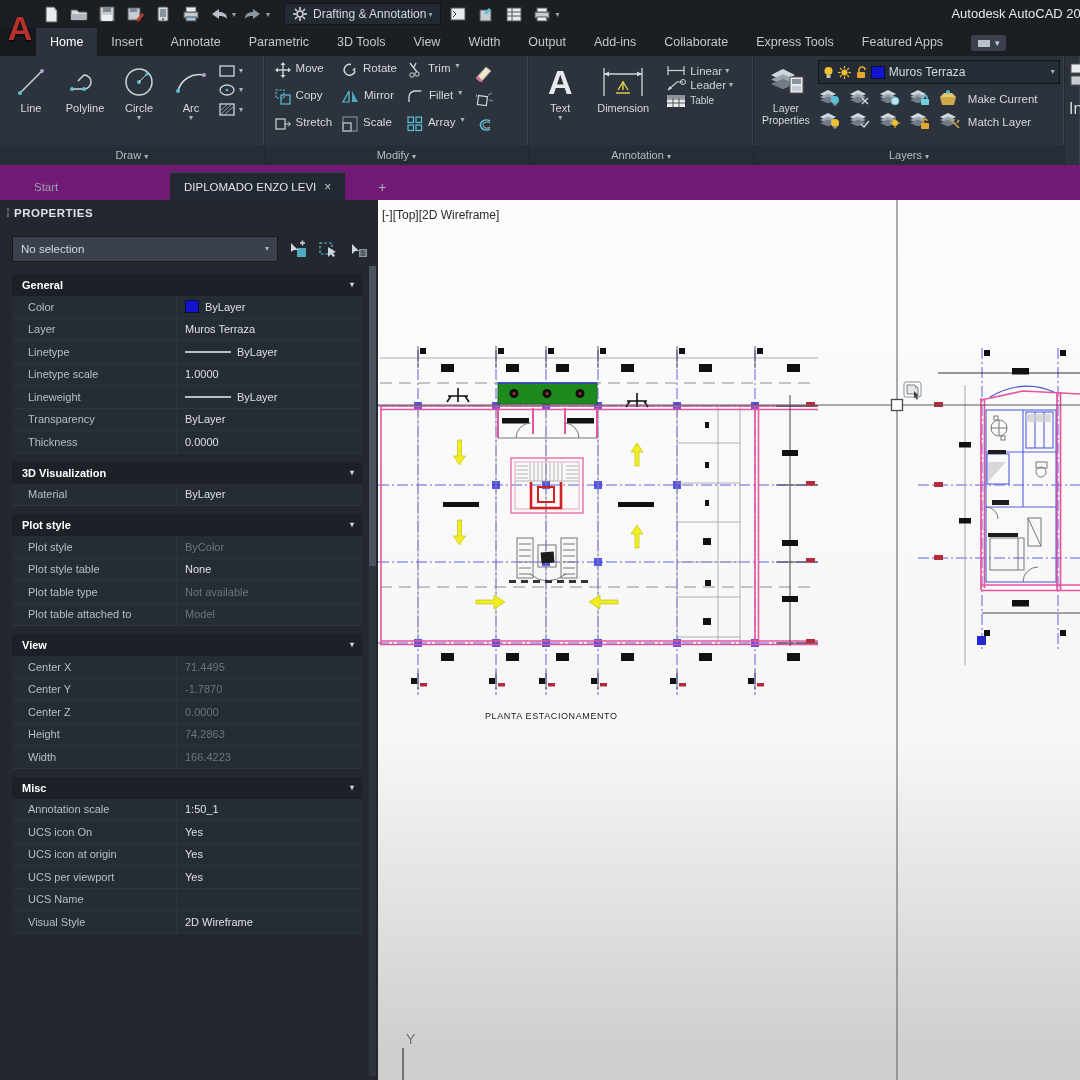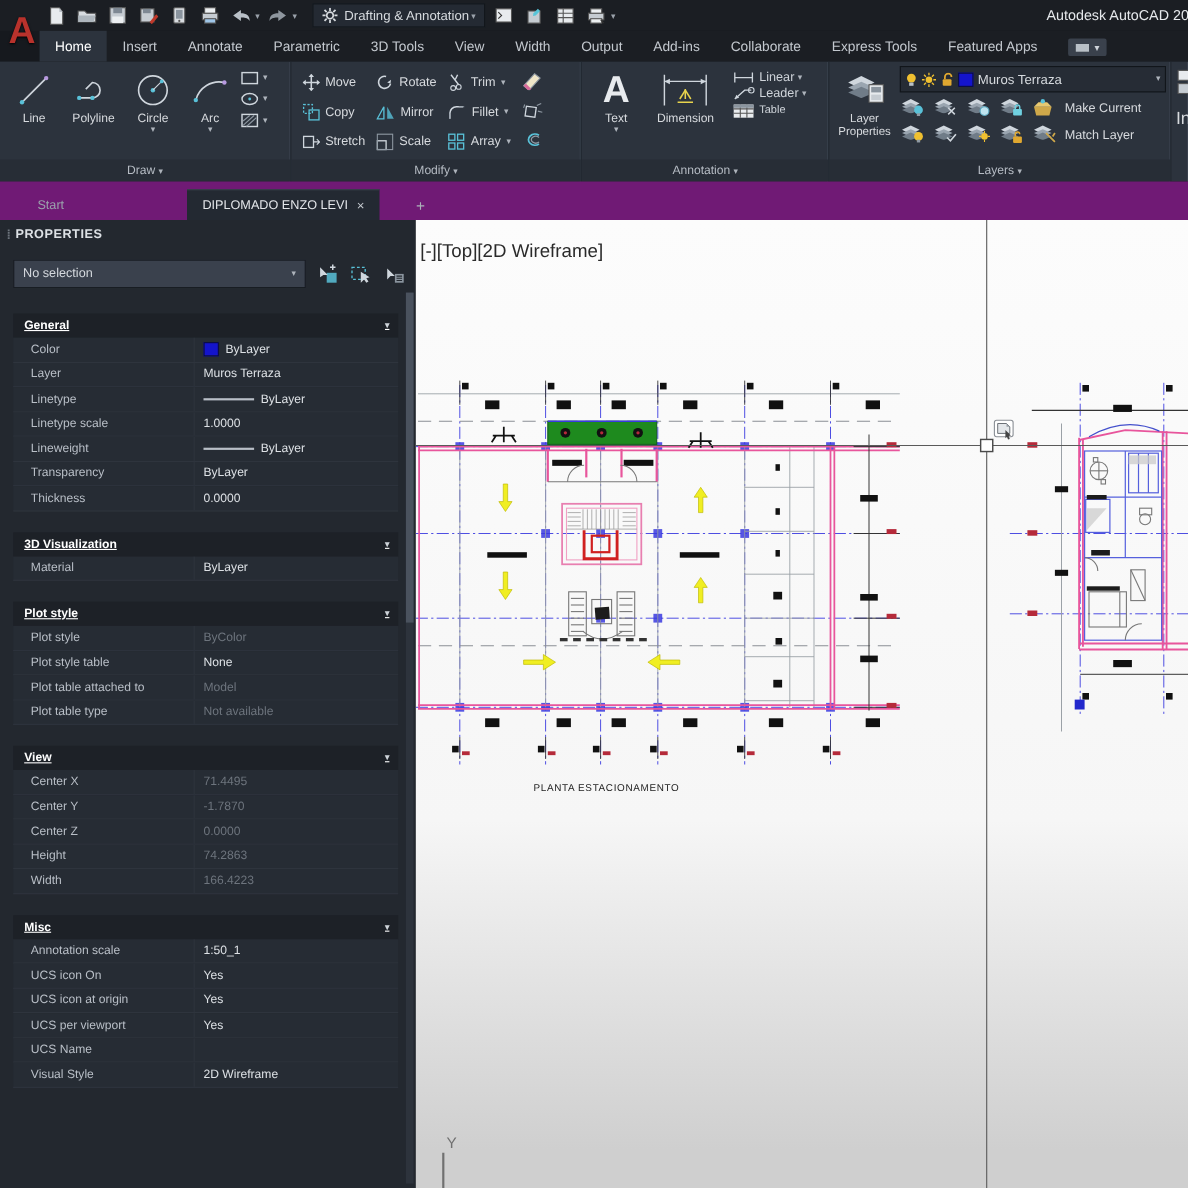--- a/index.html
+++ b/index.html
@@ -30,21 +30,21 @@
   .panel{position:relative;height:109px;border-right:1px solid #222831;box-shadow:inset -1px 0 0 #39414d;
          display:flex;flex-direction:column;}
   .panel-body{flex:1;display:flex;align-items:flex-start;padding:4px 6px 0 6px;gap:4px;}
   .panel-footer{height:20px;line-height:20px;text-align:center;color:#b6bcc4;font-size:11px;background:#272d36;}
   .bigtool{display:flex;flex-direction:column;align-items:center;width:50px;padding-top:2px;color:#d7dade;font-size:11px;}
   .bigtool .ic{height:40px;display:flex;align-items:center;justify-content:center;}
   .caret{font-size:8px;color:#aeb4bc;line-height:8px;}
   .minicol{display:flex;flex-direction:column;gap:5px;padding-top:4px;}
   .minirow{display:flex;align-items:center;gap:3px;color:#cfd4da;}
   .sgrid{display:grid;grid-template-rows:repeat(3,26px);grid-auto-flow:column;column-gap:10px;row-gap:1px;padding-top:2px;}
-  .stool{display:flex;align-items:center;gap:5px;color:#d7dade;font-size:11.5px;white-space:nowrap;}
+  .stool{display:flex;gap:5px;color:#d7dade;font-size:11.5px;white-space:nowrap;}
   .icononly{display:flex;flex-direction:column;gap:6px;padding-top:4px;}
   
   .laycombo{display:flex;align-items:center;gap:4px;background:#262c35;border:1px solid #11151a;
             height:22px;padding:0 4px;width:232px;color:#d6dade;font-size:12px;}
   .laygrid{display:grid;grid-template-columns:repeat(5,30px) auto;align-items:center;row-gap:4px;margin-top:5px;
            color:#d7dade;font-size:11.5px;}
   
   .filetabs{position:absolute;left:0;top:165px;width:1080px;height:35px;background:#701a75;display:flex;align-items:flex-end;}
   .ftab{height:27px;display:flex;align-items:center;padding:0 14px;font-size:11.5px;color:#9aa2ac;gap:8px;}
   .ftab.active{background:#232932;color:#e2e5e9;border-top:1px solid #3b434e;}
@@ -54,35 +54,35 @@
   .palette{position:absolute;left:0;top:200px;width:378px;height:880px;background:#23282f;}
   .pal-head{height:26px;display:flex;align-items:center;color:#dde1e5;font-size:11.5px;font-weight:bold;
             letter-spacing:.5px;padding-left:6px;gap:6px;}
   .grip{color:#6d747d;font-size:12px;letter-spacing:-2px;}
   .sel-row{display:flex;align-items:center;margin:10px 10px 8px 12px;gap:10px;}
   .sel-combo{flex:1;height:24px;background:#3a414d;border:1px solid #161a20;display:flex;align-items:center;
              padding:0 8px;color:#d5d9de;font-size:11.5px;justify-content:space-between;}
   .sel-icons{display:flex;gap:10px;}
   .sections{position:absolute;left:12px;right:16px;top:66px;}
   .sec-head{height:22px;background:#1d2127;display:flex;align-items:center;justify-content:space-between;
-            color:#fff;font-size:11px;font-weight:bold;padding:0 8px 0 10px;margin-top:19px;text-decoration:underline;}
+            color:#fff;font-size:11px;font-weight:bold;padding:0 8px 0 10px;margin-top:8px;}
   .sec-head .caret{color:#cfd4da;}
   .prow{display:flex;height:21.5px;align-items:center;border-bottom:1px solid #2e343d;background:#262c34;}
   .prow .plabel{width:148px;padding-left:16px;color:#b9bfc7;font-size:11px;white-space:nowrap;overflow:hidden;}
   .prow .pval{flex:1;display:flex;align-items:center;gap:6px;color:#dde1e5;font-size:11px;border-left:1px solid #2e343d;
               padding-left:8px;height:100%;}
   .pval.dim{color:#6d747d;}
   .swatch{width:12px;height:11px;border:1px solid #0a0d3a;}
   .linesample{width:46px;height:0;border-top:2px solid #b9bfc7;display:inline-block;}
   .scrolltrack{position:absolute;right:2px;top:66px;width:7px;height:810px;background:#2d333c;}
   .scrollthumb{position:absolute;left:0;top:0;width:7px;height:300px;background:#4a525e;}
   
   .canvas{position:absolute;left:378px;top:200px;width:702px;height:880px;
           background:linear-gradient(#fcfcfc 0%,#f6f6f6 62%,#cfcfcf 96%);}
-  .vplabel{position:absolute;left:4px;top:19px;color:#2a2a2a;font-size:17px;}
+  .vplabel{position:absolute;left:4px;top:8px;color:#2a2a2a;font-size:12px;}
   svg text{font-family:"Liberation Sans",sans-serif;}
 </style>
 </head>
 <body>
 
 <div id="app">
 
   <svg width="0" height="0" style="position:absolute">
     <defs>
       <symbol id="lyrstack" viewBox="0 0 20 14">
@@ -699,29 +699,29 @@
             <span>ByColor</span>
           </span>
         </div>
         <div class="prow">
           <span class="plabel">Plot style table</span>
           <span class="pval">
             <span>None</span>
           </span>
         </div>
         <div class="prow">
+          <span class="plabel">Plot table type</span>
+          <span class="pval dim">
+            <span>Not available</span>
+          </span>
+        </div>
+        <div class="prow">
           <span class="plabel">Plot table attached to</span>
           <span class="pval dim">
             <span>Model</span>
-          </span>
-        </div>
-        <div class="prow">
-          <span class="plabel">Plot table type</span>
-          <span class="pval dim">
-            <span>Not available</span>
           </span>
         </div>
         <div class="sec-head">
           <span>View</span>
           <span class="caret">▾</span>
         </div>
         <div class="prow">
           <span class="plabel">Center X</span>
           <span class="pval dim">
             <span>71.4495</span>

